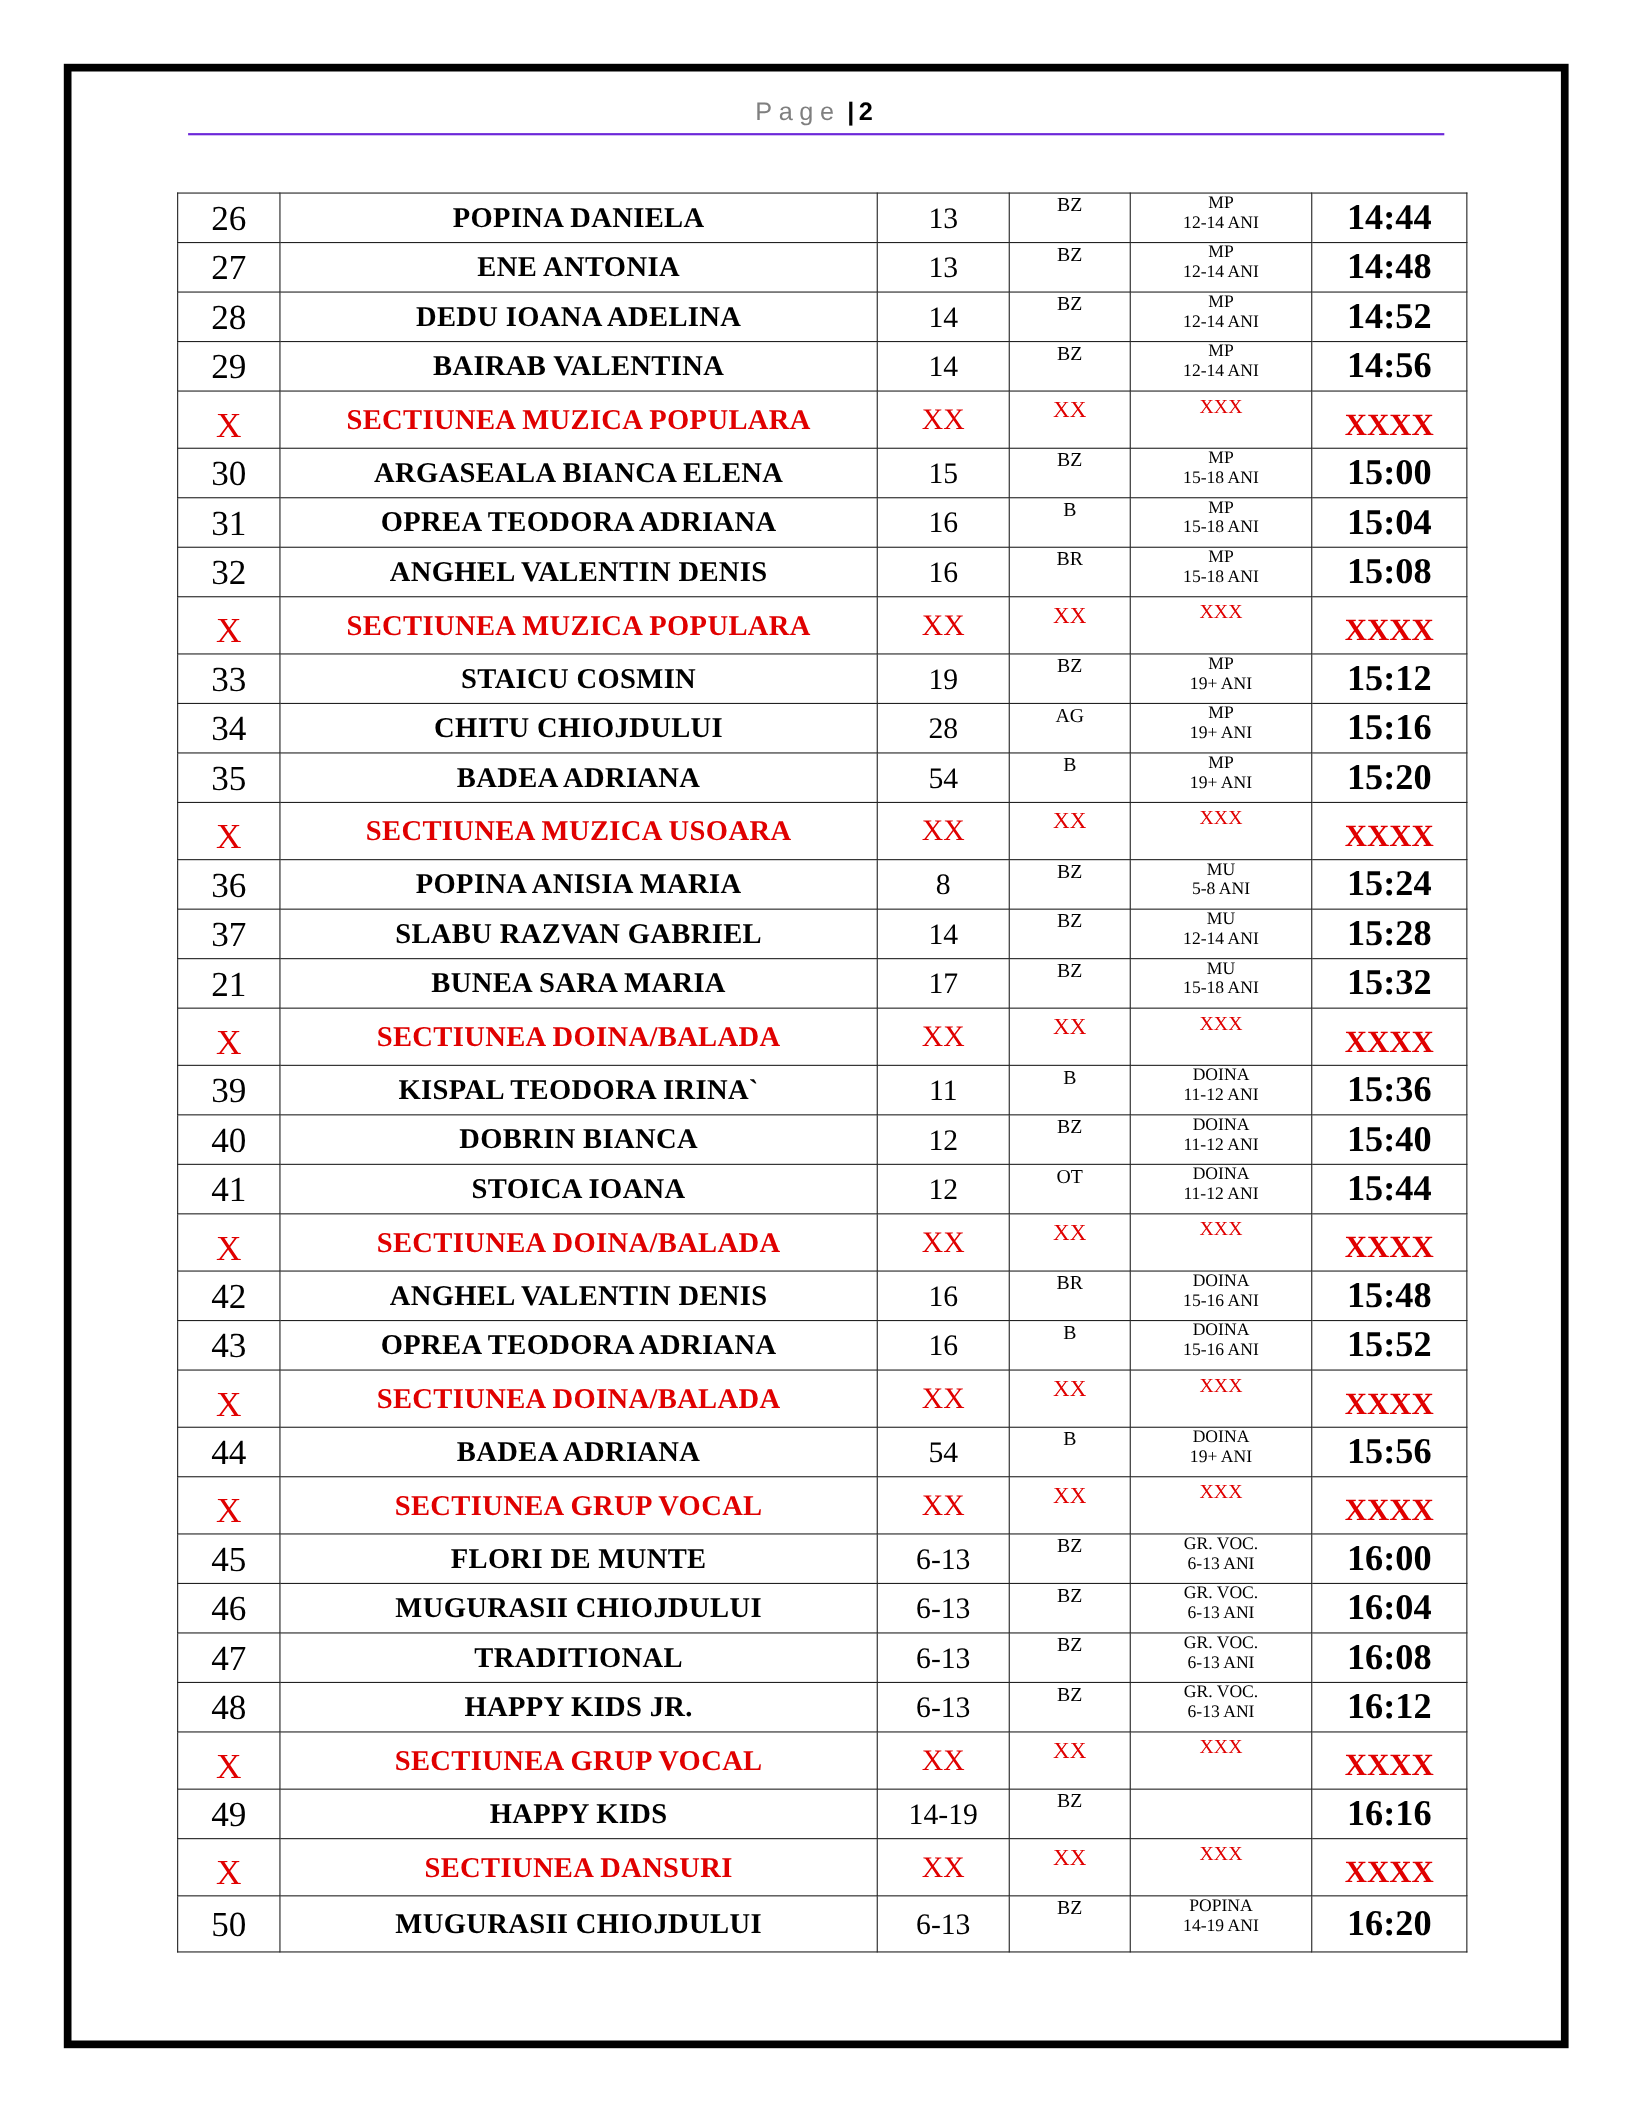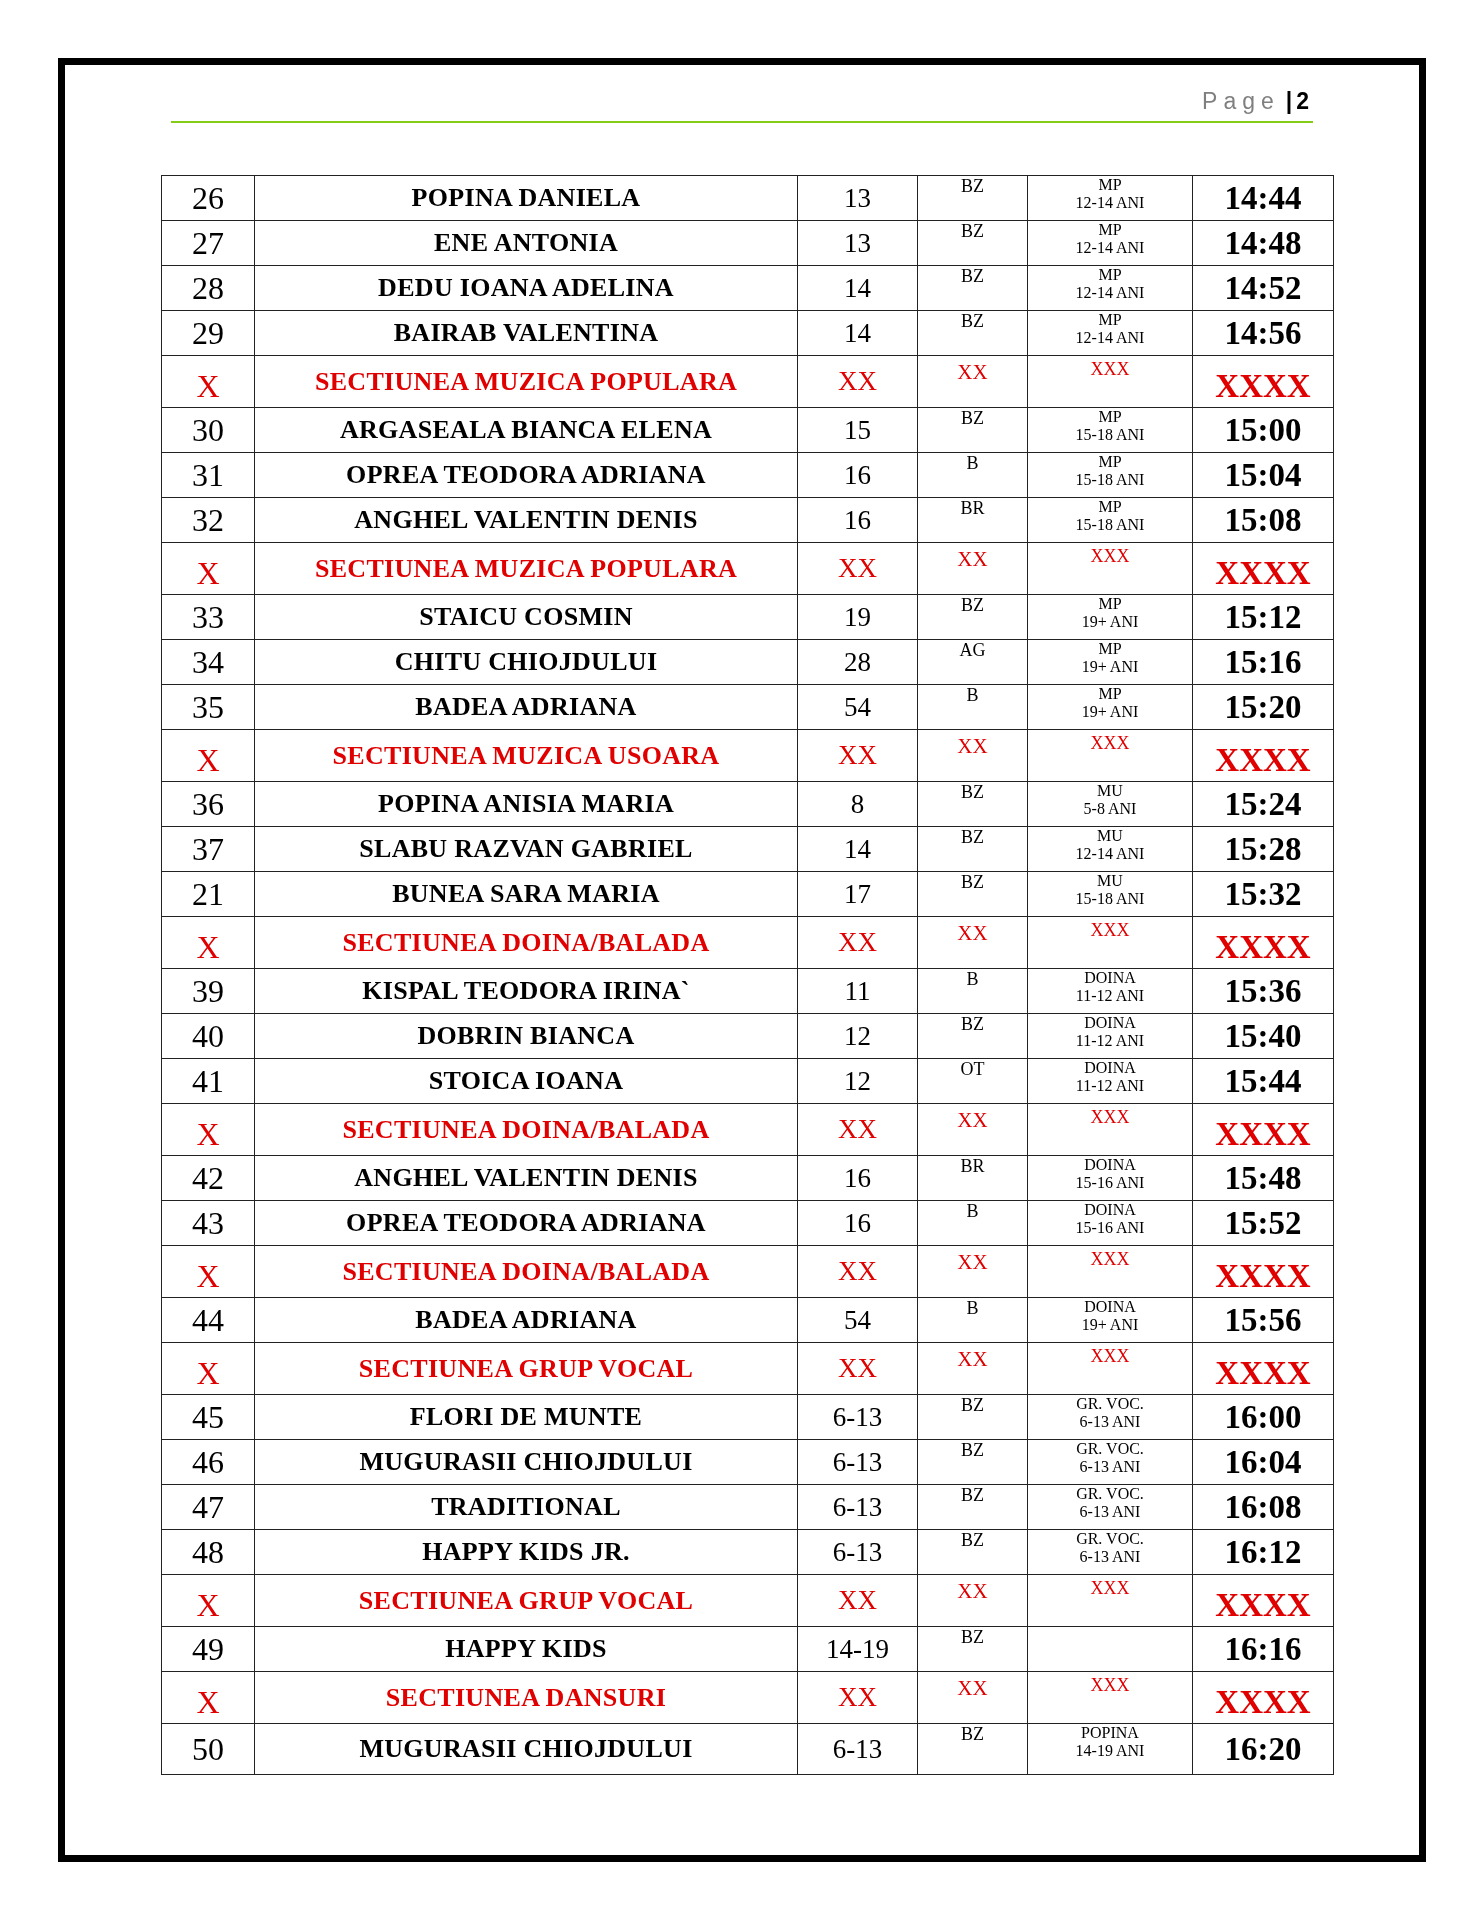--- a/index.html
+++ b/index.html
@@ -4,22 +4,22 @@
   <style>
     html, body { margin: 0; padding: 0; background: #ffffff; }
     body { width: 1483px; height: 1920px; position: relative; overflow: hidden; }
     .page-border {
       position: absolute; left: 58px; top: 58px;
       width: 1368px; height: 1804px;
       box-sizing: border-box; border: 7px solid #000;
     }
     .page-header {
       position: absolute; left: 171px; top: 86px; width: 1142px; height: 35px;
-      border-bottom: 2px solid #84cc16;
-      text-align: right;
+      border-bottom: 2px solid #6d28d9;
+      text-align: center;
       font-family: "Liberation Sans", "DejaVu Sans", sans-serif;
       font-size: 23px; line-height: 30px;
     }
     .page-header .page-word { color: #7f7f7f; letter-spacing: 6px; }
     .page-header .sep { color: #000; font-weight: bold; margin-left: 6px; }
     .page-header .num { color: #000; font-weight: bold; margin-left: 4px; margin-right: 4px; }
 
     table.schedule {
       position: absolute; left: 161px; top: 175px;
       border-collapse: collapse; table-layout: fixed;
@@ -41,21 +41,21 @@
     td.c-county { font-size: 18px; vertical-align: top; padding-top: 6px; }
     td.c-cat { font-size: 16px; line-height: 18px; vertical-align: top; padding-top: 3px; }
     td.c-time { font-weight: bold; font-size: 33px; padding-top: 4px; margin-top: 16px; }
 
     tr.section td { color: #e00000; }
     tr.section td.c-nr { font-size: 32px; padding-top: 8px; }
     tr.section td.c-name { font-size: 26px; }
     tr.section td.c-age { font-size: 27px; }
     tr.section td.c-county { font-size: 21px; padding-top: 4px; }
     tr.section td.c-cat { font-size: 18px; padding-top: 4px; }
-    tr.section td.c-time { font-size: 33px; padding-top: 10px; }
+    tr.section td.c-time { font-size: 28px; padding-top: 10px; }
     .cat-line { display: block; }
   </style>
 </head>
 <body>
 
 <div class="page-border"></div>
 
 <div class="page-header">
   <span class="page-word">Page</span><span class="sep">|</span><span class="num">2</span>
 </div>

